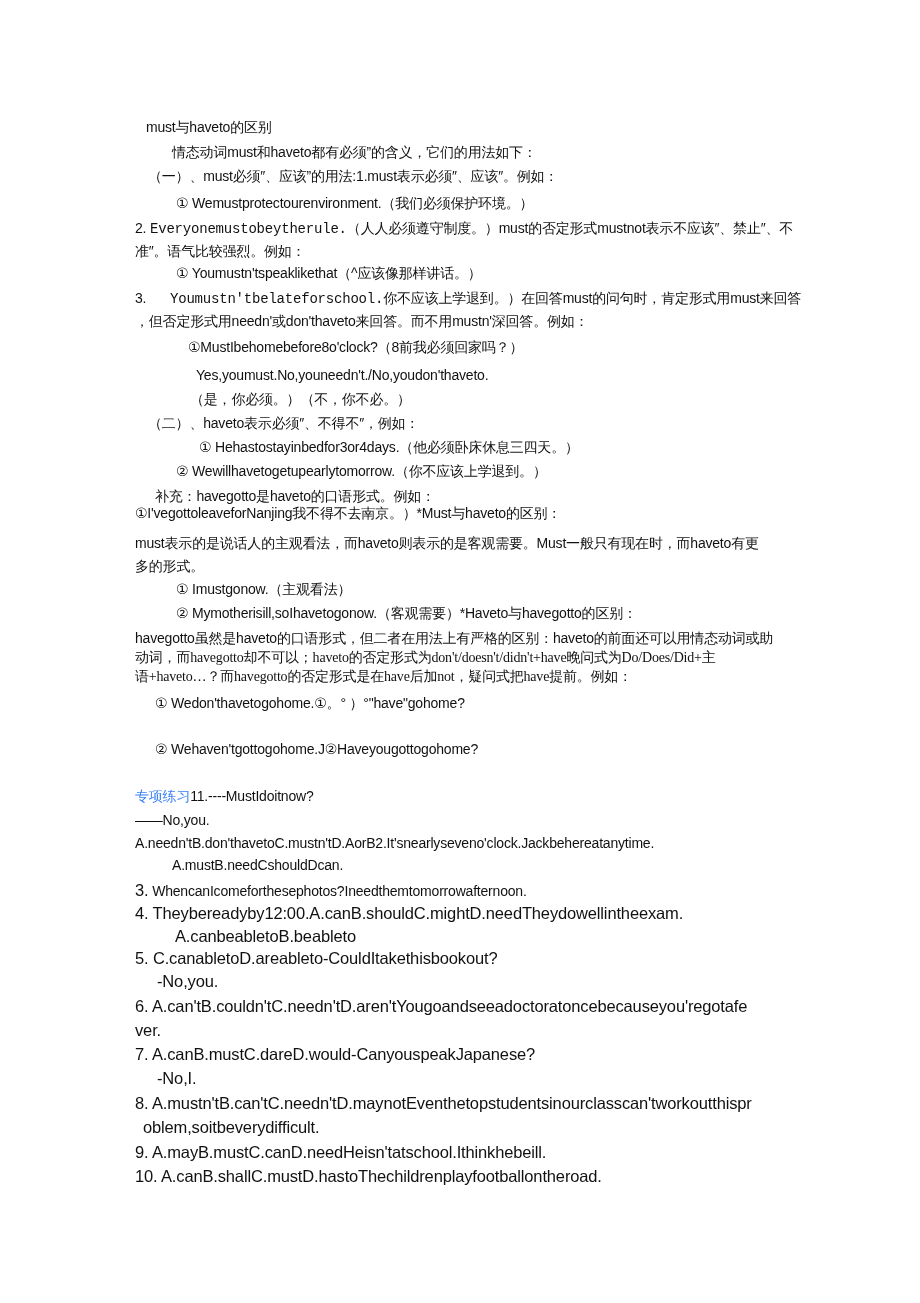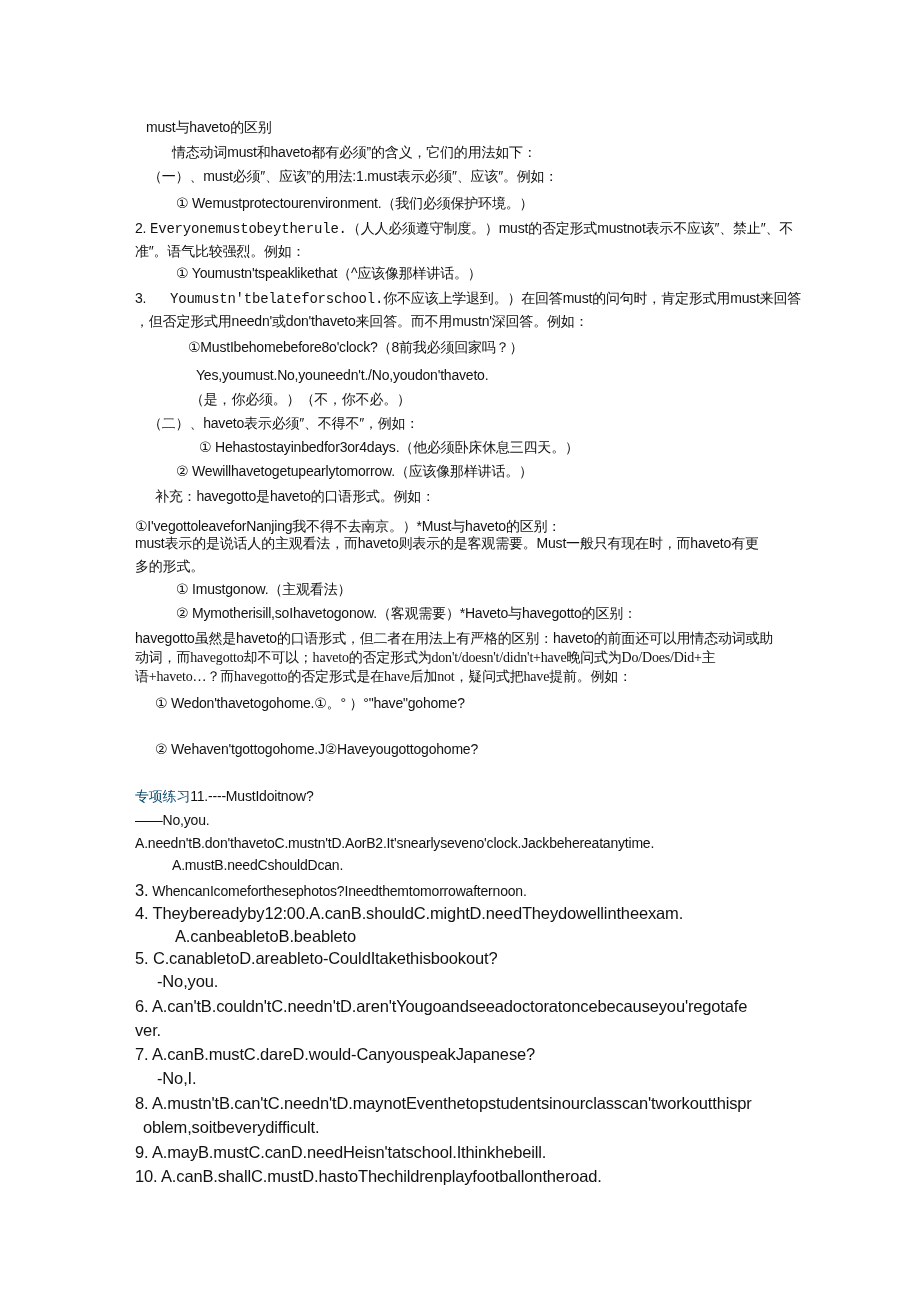--- a/index.html
+++ b/index.html
@@ -34,21 +34,21 @@
     }
     .mono {
       font-family: "Liberation Mono", "DejaVu Sans Mono", monospace;
       font-size: 14px;
     }
     .big {
       font-size: 16.5px;
       line-height: 22px;
       letter-spacing: -0.15px;
     }
-    .gray { color: #0c4a6e; }
+    .gray { color: #3b82f6; }
   </style>
 </head>
 <body>
 
 <div class="page">
 
   <div class="ln" style="left:146px;top:118px;">must与haveto的区别</div>
   <div class="ln" style="left:172px;top:143px;">情态动词must和haveto都有必须”的含义，它们的用法如下：</div>
   <div class="ln" style="left:148px;top:167px;">（一）、must必须″、应该”的用法:1.must表示必须″、应该″。例如：</div>
   <div class="ln" style="left:176px;top:194px;">① Wemustprotectourenvironment.（我们必须保护环境。）</div>
@@ -65,23 +65,23 @@
     <span class="mono" style="margin-left:20px;">Youmustn'tbelateforschool.</span><span>你不应该上学退到。）在回答must的问句时，肯定形式用must来回答</span>
   </div>
   <div class="ln" style="left:135px;top:312px;">，但否定形式用needn'或don'thaveto来回答。而不用mustn'深回答。例如：</div>
 
   <div class="ln" style="left:188px;top:338px;">①MustIbehomebefore8o'clock?（8前我必须回家吗？）</div>
   <div class="ln" style="left:196px;top:366px;">Yes,youmust.No,youneedn't./No,youdon'thaveto.</div>
   <div class="ln" style="left:190px;top:390px;text-align:center;">（是，你必须。）（不，你不必。）</div>
 
   <div class="ln" style="left:148px;top:414px;">（二）、haveto表示必须″、不得不″，例如：</div>
   <div class="ln" style="left:176px;top:438px;margin-left:23px;">① Hehastostayinbedfor3or4days.（他必须卧床休息三四天。）</div>
-  <div class="ln" style="left:176px;top:462px;">② Wewillhavetogetupearlytomorrow.（应该像那样讲话。）</div>
+  <div class="ln" style="left:176px;top:462px;">② Wewillhavetogetupearlytomorrow.（你不应该上学退到。）</div>
   <div class="ln" style="left:155px;top:487px;">补充：havegotto是haveto的口语形式。例如：</div>
-  <div class="ln" style="left:135px;top:517px;">①I'vegottoleaveforNanjing我不得不去南京。）*Must与haveto的区别：</div>
+  <div class="ln" style="left:135px;top:504px;">①I'vegottoleaveforNanjing我不得不去南京。）*Must与haveto的区别：</div>
   <div class="ln" style="left:135px;top:534px;">must表示的是说话人的主观看法，而haveto则表示的是客观需要。Must一般只有现在时，而haveto有更</div>
   <div class="ln" style="left:135px;top:557px;">多的形式。</div>
   <div class="ln" style="left:176px;top:580px;">① Imustgonow.（主观看法）</div>
   <div class="ln" style="left:176px;top:604px;">②  Mymotherisill,soIhavetogonow.（客观需要）*Haveto与havegotto的区别：</div>
 
   <div class="ln" style="left:135px;top:629px;text-align:center;">havegotto虽然是haveto的口语形式，但二者在用法上有严格的区别：haveto的前面还可以用情态动词或助</div>
   <div class="ln serif" style="left:135px;top:649px;">动词，而havegotto却不可以；haveto的否定形式为don't/doesn't/didn't+have晚问式为Do/Does/Did+主</div>
   <div class="ln serif" style="left:135px;top:668px;">语+haveto…？而havegotto的否定形式是在have后加not，疑问式把have提前。例如：</div>
   <div class="ln" style="left:155px;top:694px;">① Wedon'thavetogohome.①。° ）°"have"gohome?</div>
   <div class="ln" style="left:155px;top:740px;">② Wehaven'tgottogohome.J②Haveyougottogohome?</div>

